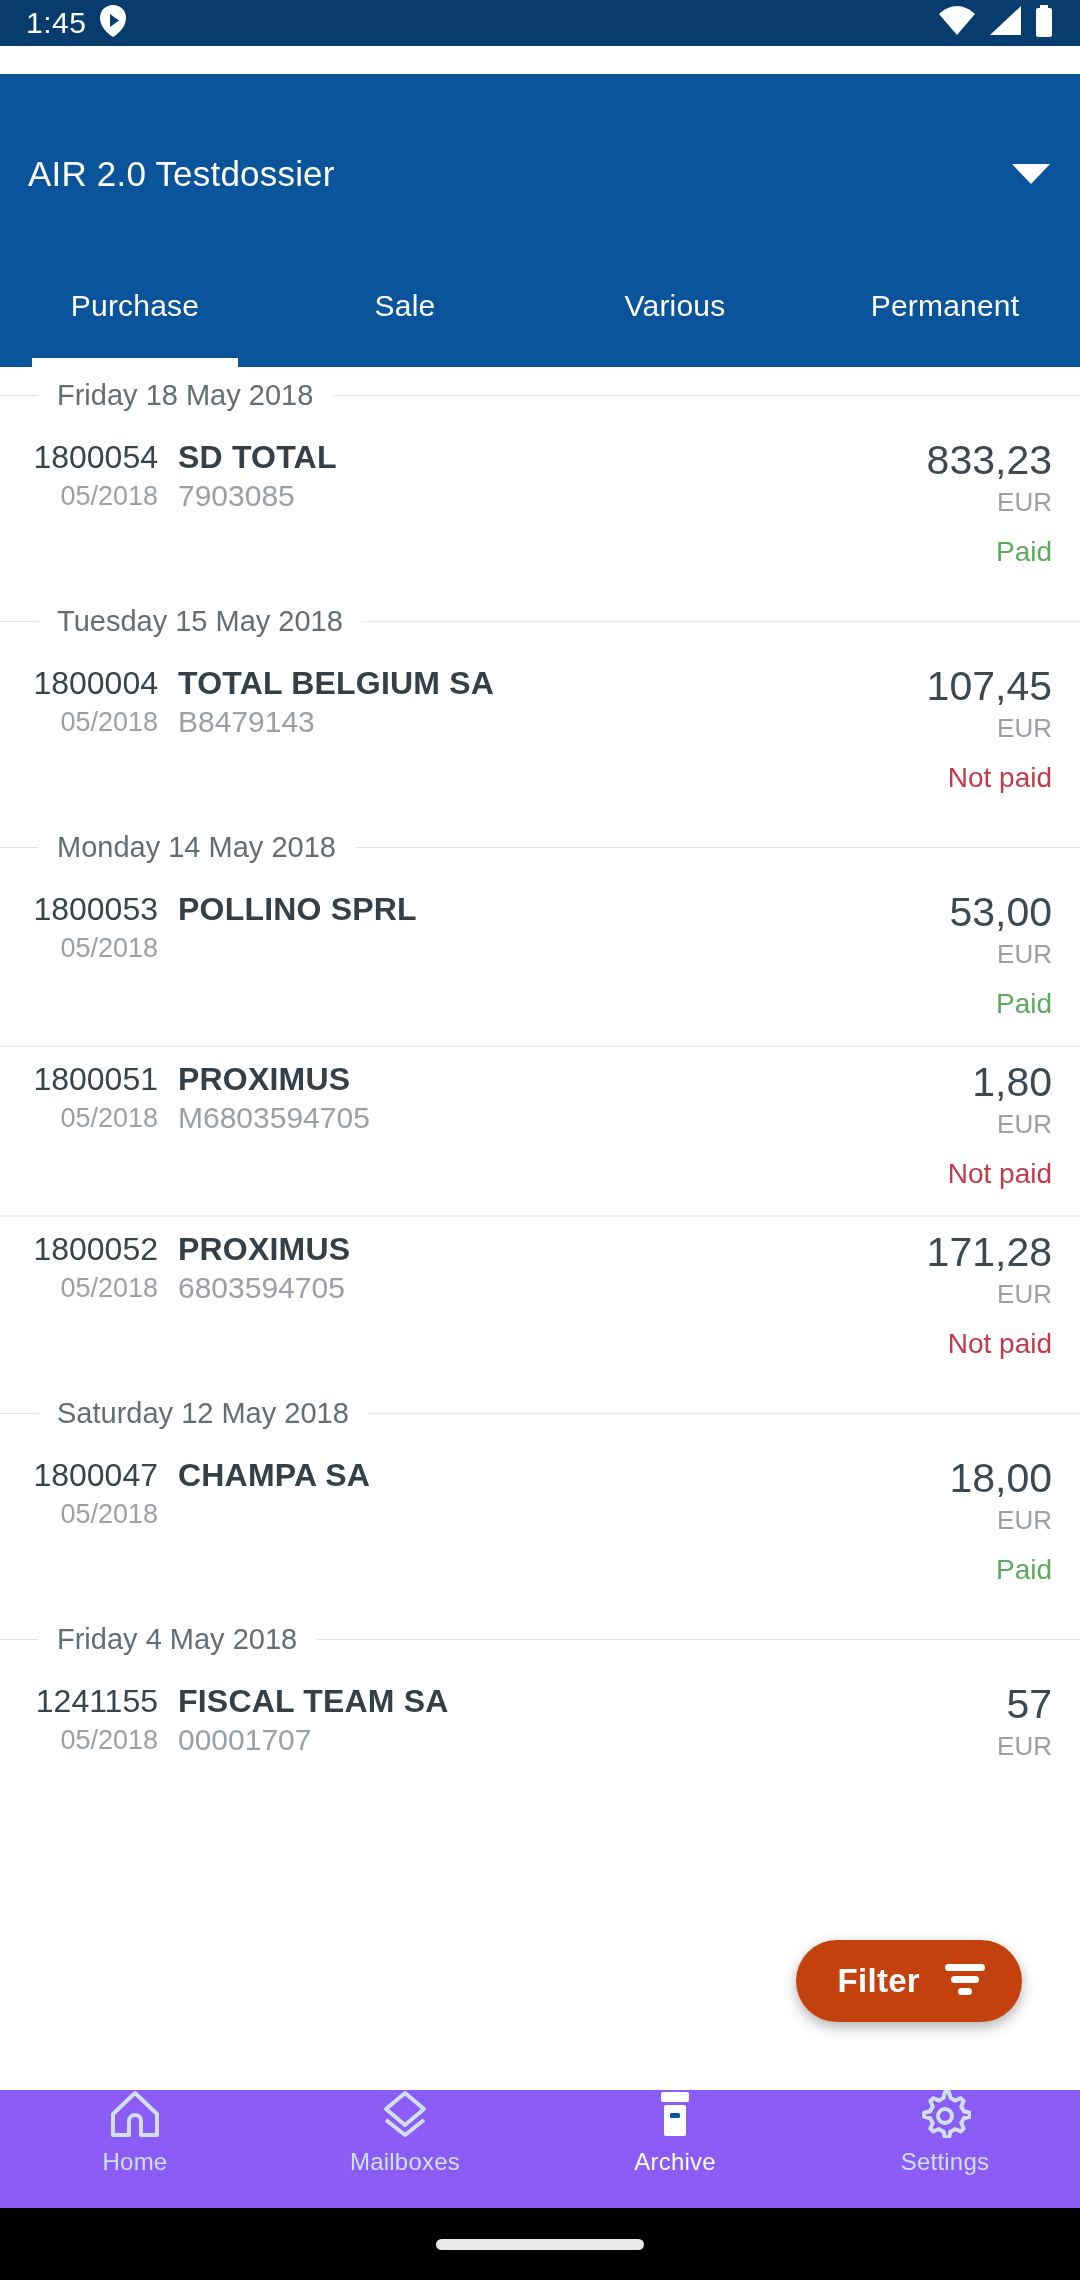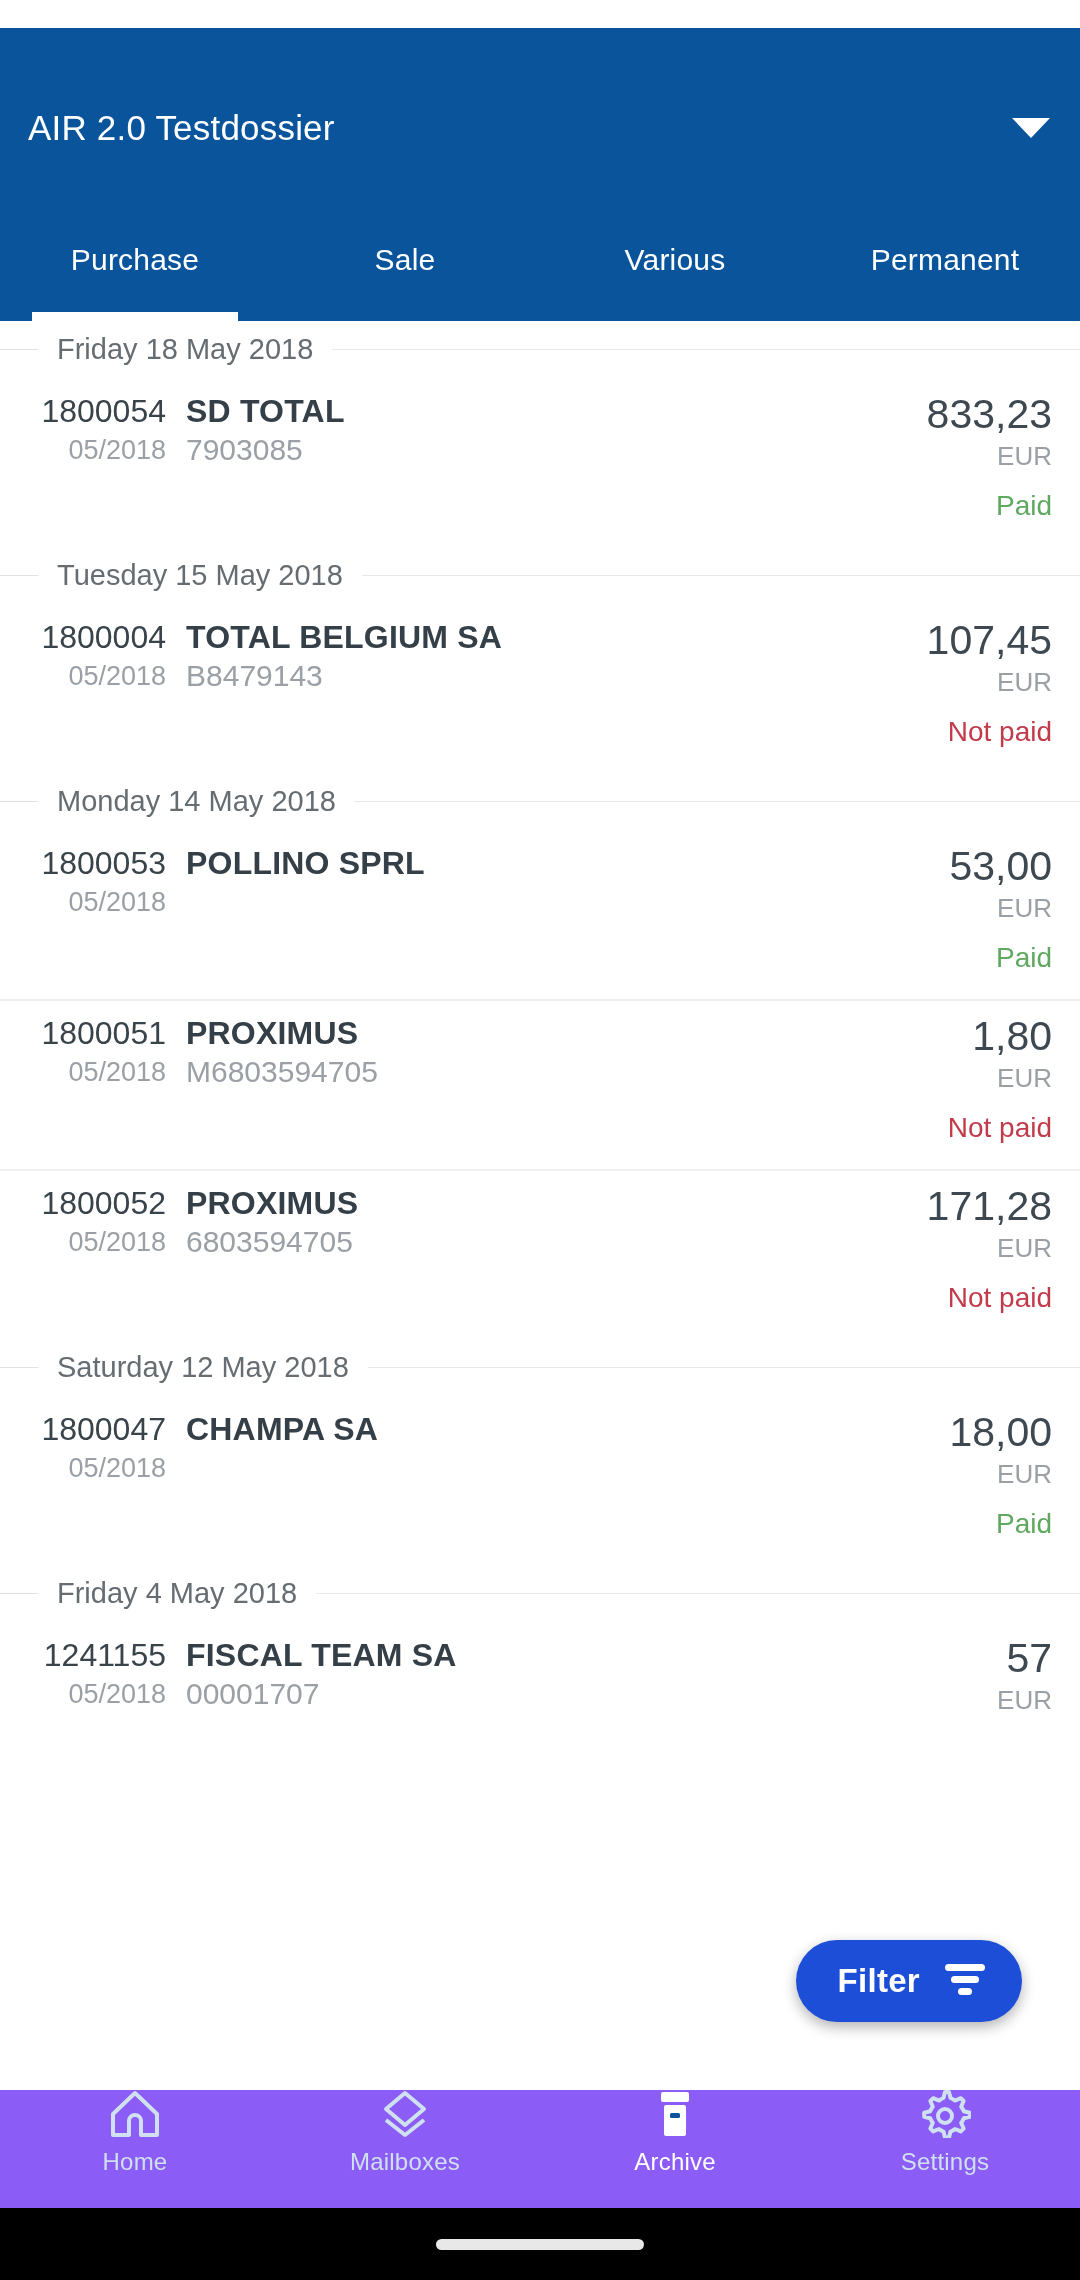--- a/index.html
+++ b/index.html
@@ -68,21 +68,21 @@
     padding:0 0 0 0; height:56px;
   }
   .date-header .rule-left { width:38px; height:1px; background:#e2e2e2; flex:0 0 38px; }
   .date-header .date-text {
     color:#666d72; font-size:29px; font-weight:400;
     padding:0 16px; white-space:nowrap;
   }
   .date-header .rule-right { flex:1 1 auto; height:1px; background:#e9e9e9; }
 
   .row {
-    display:flex; padding:14px 28px 0 26px;
+    display:flex; padding:14px 28px 0 18px;
     position:relative; min-height:170px;
   }
   .row.sep::before {
     content:""; position:absolute; top:0; left:0; right:0;
     height:2px; background:#efefef;
   }
   .col-num {
     flex:0 0 140px; text-align:right; padding-right:0;
   }
   .doc-no { color:#39434a; font-size:32px; line-height:40px; font-weight:400; }
@@ -93,21 +93,21 @@
   .col-amt { flex:0 0 300px; text-align:right; }
   .amount { color:#3e4850; font-size:41px; line-height:46px; font-weight:400; }
   .currency { color:#9aa0a5; font-size:26px; line-height:38px; }
   .status { font-size:28px; line-height:62px; }
   .status.paid { color:#5fa85f; }
   .status.notpaid { color:#c23b4b; }
 
   
   .fab-filter {
     position:absolute; right:58px; bottom:68px;
-    background:#1d4ed8; color:#ffffff;
+    background:#c2410c; color:#ffffff;
     height:82px; border-radius:41px;
     display:flex; align-items:center; gap:22px;
     padding:0 34px 0 42px;
     box-shadow:0 5px 14px rgba(0,0,0,.30);
     z-index:20;
   }
   .fab-filter .fab-label { font-size:33px; font-weight:700; letter-spacing:.3px; }
 
   
   .bottom-nav {
@@ -128,20 +128,49 @@
   }
   .gesture-pill {
     width:208px; height:11px; border-radius:6px; background:#e8e8e8;
   }
 </style>
 </head>
 <body>
 
 <div class="phone">
 
+  <div class="status-bar">
+    <div class="status-left">
+      <span class="status-time">1:45</span>
+      <span>
+        <svg width="26" height="32" viewBox="0 0 26 32">
+            <path d="M13 0 C20 0 26 5 26 13 C26 22 18 29 13 32 C8 29 0 22 0 13 C0 5 6 0 13 0 Z" fill="#fff"></path>
+            <path d="M10 9 L19 15.5 L10 22 Z" fill="#083c6e"></path>
+          </svg>
+      </span>
+    </div>
+    <div class="status-right">
+      <span>
+        <svg width="38" height="30" viewBox="0 0 38 30">
+            <path d="M1 8 C6 3 13 0 19 0 C25 0 32 3 37 8 L19 29 Z" fill="#fff"></path>
+          </svg>
+      </span>
+      <span>
+        <svg width="34" height="30" viewBox="0 0 34 30">
+            <path d="M33 0 L33 29 L2 29 Z" fill="#fff"></path>
+          </svg>
+      </span>
+      <span>
+        <svg width="20" height="32" viewBox="0 0 20 32">
+            <rect x="6" y="0" width="8" height="4" fill="#fff"></rect>
+            <rect x="2" y="3" width="16" height="29" rx="2" fill="#fff"></rect>
+          </svg>
+      </span>
+    </div>
+  </div>
 
   <div class="app-bar">
     <div class="app-title-row">
       <span class="app-title">AIR 2.0 Testdossier</span>
       <span class="caret"></span>
     </div>
   </div>
 
   <div class="tab-bar">
     <div class="tab active">

